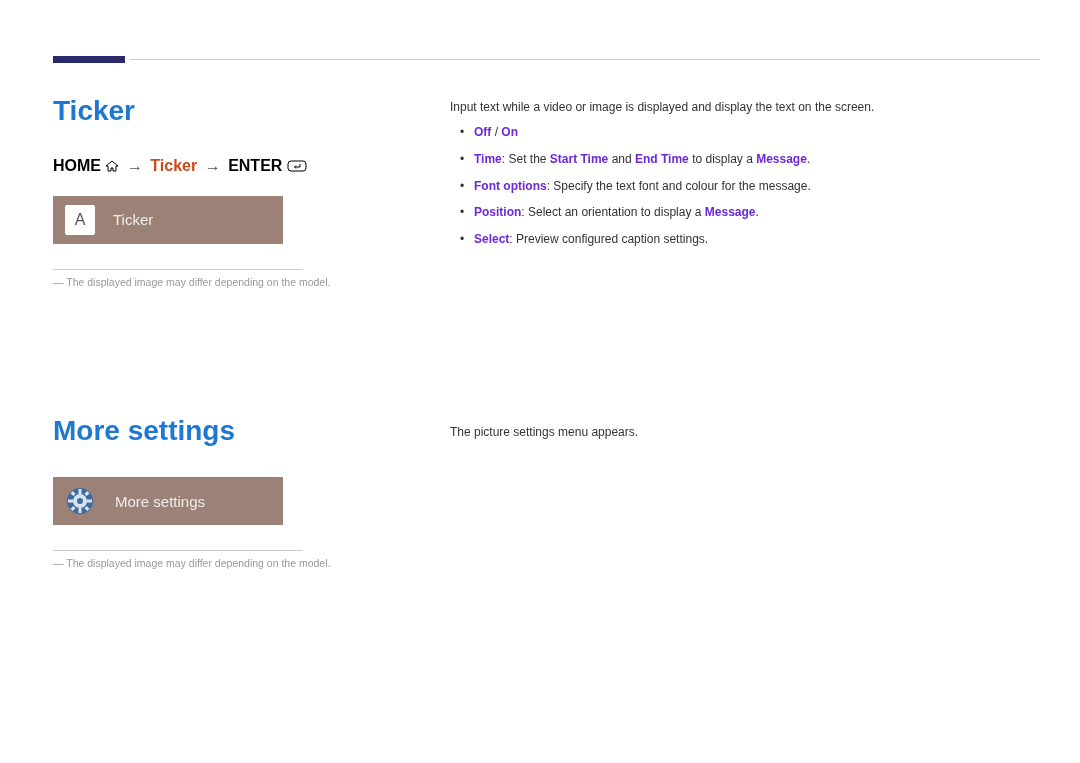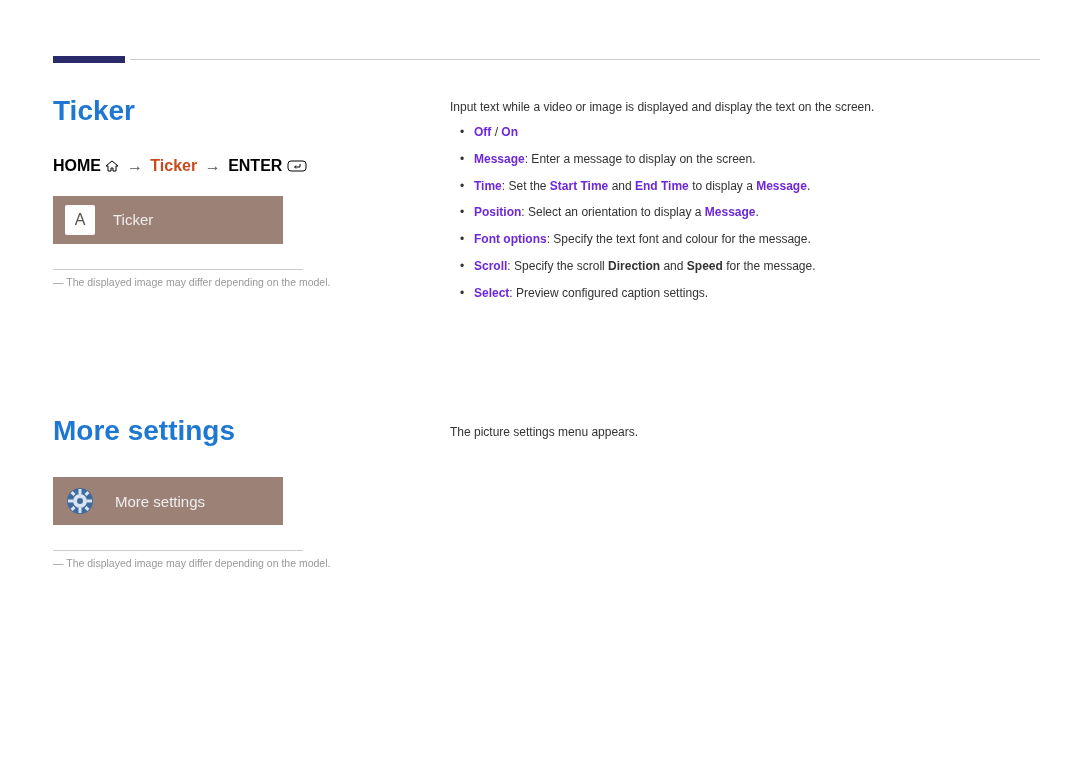--- a/index.html
+++ b/index.html
@@ -170,33 +170,27 @@
   <div class="note">― <span>The displayed image may differ depending on the model.</span></div>
 </div>
 
 <div class="right-col s1-right">
   <div class="intro">Input text while a video or image is displayed and display the text on the screen.</div>
   <ul class="bullets">
     <li>
       <span class="hl">Off</span><span> / </span><span class="hl">On</span>
     </li>
     <li>
-      <span class="hl">Message</span><span>: Enter a message to display on the screen.</span>
-    </li>
-    <li>
       <span class="hl">Time</span><span>: Set the </span><span class="hl">Start Time</span><span> and </span><span class="hl">End Time</span><span> to display a </span><span class="hl">Message</span><span>.</span>
     </li>
     <li>
+      <span class="hl">Font options</span><span>: Specify the text font and colour for the message.</span>
+    </li>
+    <li>
       <span class="hl">Position</span><span>: Select an orientation to display a </span><span class="hl">Message</span><span>.</span>
-    </li>
-    <li>
-      <span class="hl">Font options</span><span>: Specify the text font and colour for the message.</span>
-    </li>
-    <li>
-      <span class="hl">Scroll</span><span>: Specify the scroll </span><span class="bd">Direction</span><span> and </span><span class="bd">Speed</span><span> for the message.</span>
     </li>
     <li>
       <span class="hl">Select</span><span>: Preview configured caption settings.</span>
     </li>
   </ul>
 </div>
 
 <div class="left-col s2-left">
   <h1 class="blue">More settings</h1>
 

